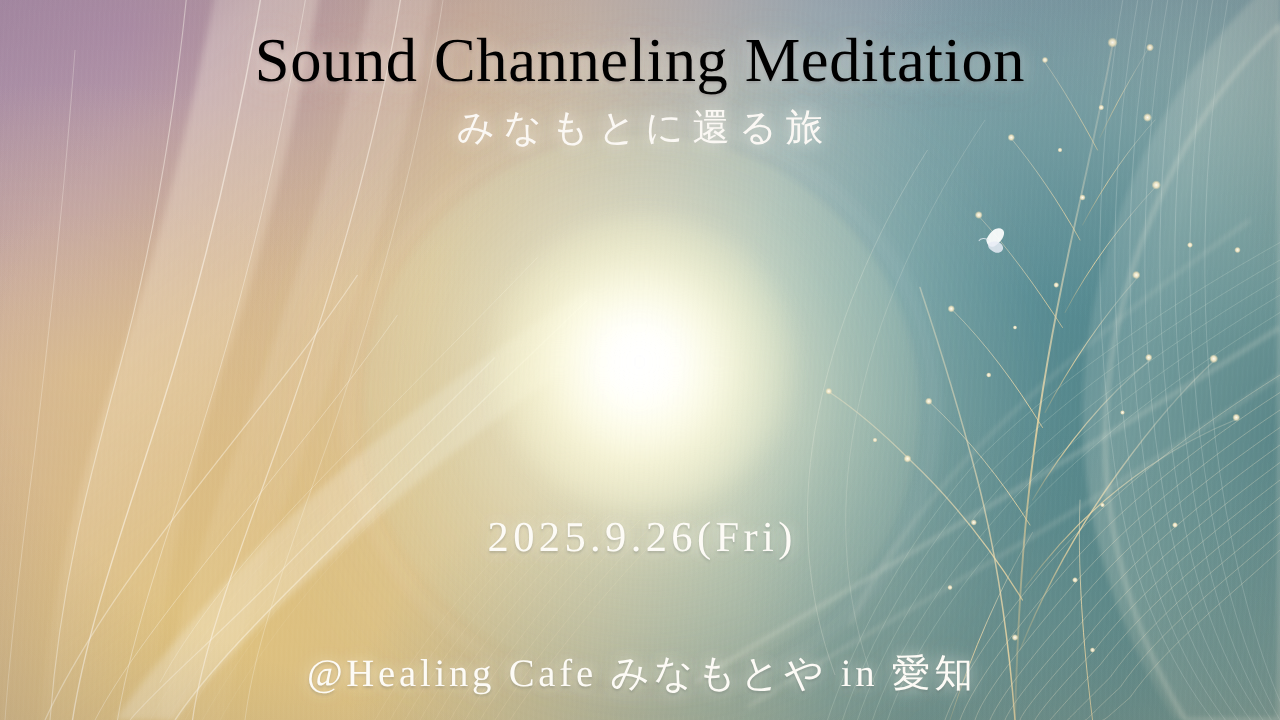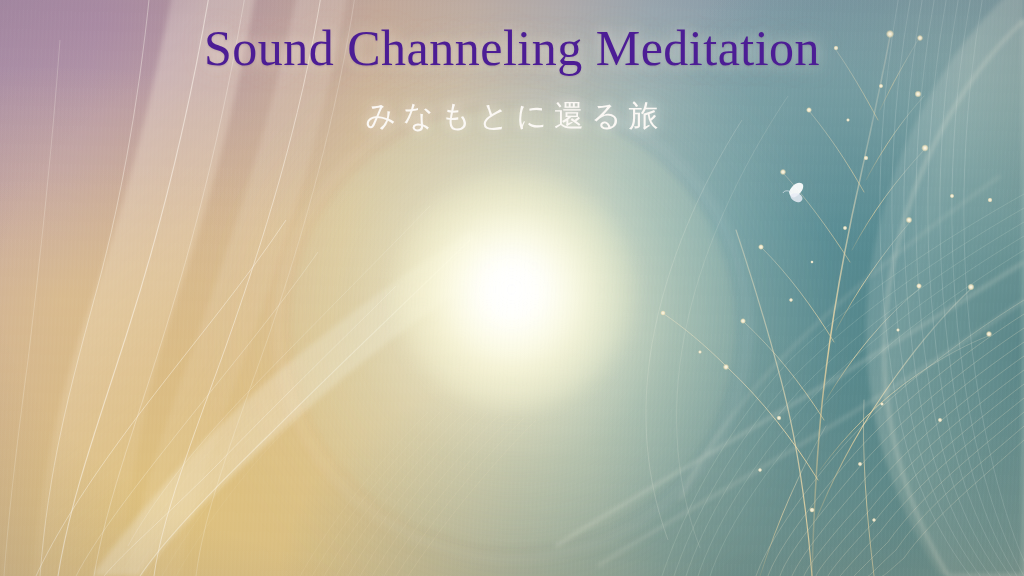--- a/index.html
+++ b/index.html
@@ -198,21 +198,21 @@
   .text-layer { position: absolute; inset: 0; }
 
   .title {
     position: absolute;
     top: 20px;
     left: 0;
     width: 1024px;
     text-align: center;
     font-size: 50px;
     line-height: 1.12;
-    color: #4c1d95;
+    color: #000000;
     letter-spacing: 0.5px;
     text-shadow:
       0 0 14px rgba(255,250,240,0.45),
       0 0 30px rgba(255,245,230,0.25),
       0 1px 2px rgba(80,60,70,0.22);
   }
   .subtitle {
     position: absolute;
     top: 82px;
     left: 0;
@@ -220,21 +220,20 @@
     text-align: center;
     font-size: 30px;
     color: #fbf8f4;
     letter-spacing: 7px;
     text-indent: 7px;
     font-family: "DejaVu Serif", "Liberation Serif", serif;
     font-weight: 400;
     text-shadow:
       0 0 12px rgba(255,252,245,0.60),
       0 0 26px rgba(255,248,235,0.35);
-    margin-top: 14px;
   }
 
   .info {
     position: absolute;
     left: 0;
     width: 1024px;
     text-align: center;
     color: #fdfbf6;
     font-family: "Liberation Serif", "DejaVu Serif", serif;
     text-shadow:
@@ -468,17 +467,19 @@
   </svg>
 
   <div class="grain"></div>
   <div class="vignette"></div>
 
   <div class="text-layer">
     <div class="title">Sound Channeling Meditation</div>
 
     <div class="subtitle">みなもとに還る旅</div>
 
-
-
+    <div class="info info-date">2025.9.26(Fri)</div>
+
+
+    <div class="info info-place">@Healing Cafe みなもとや in 愛知</div>
   </div>
 
 </div>
 
 </body></html>

